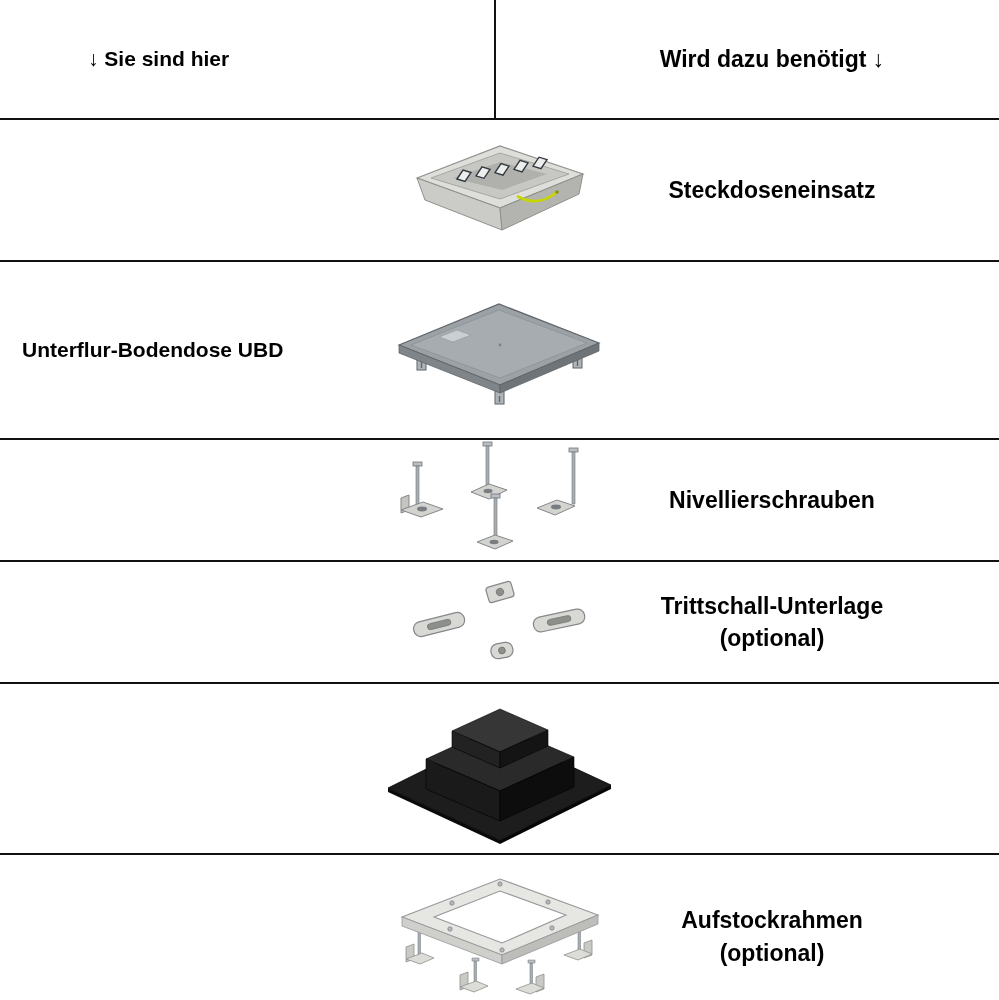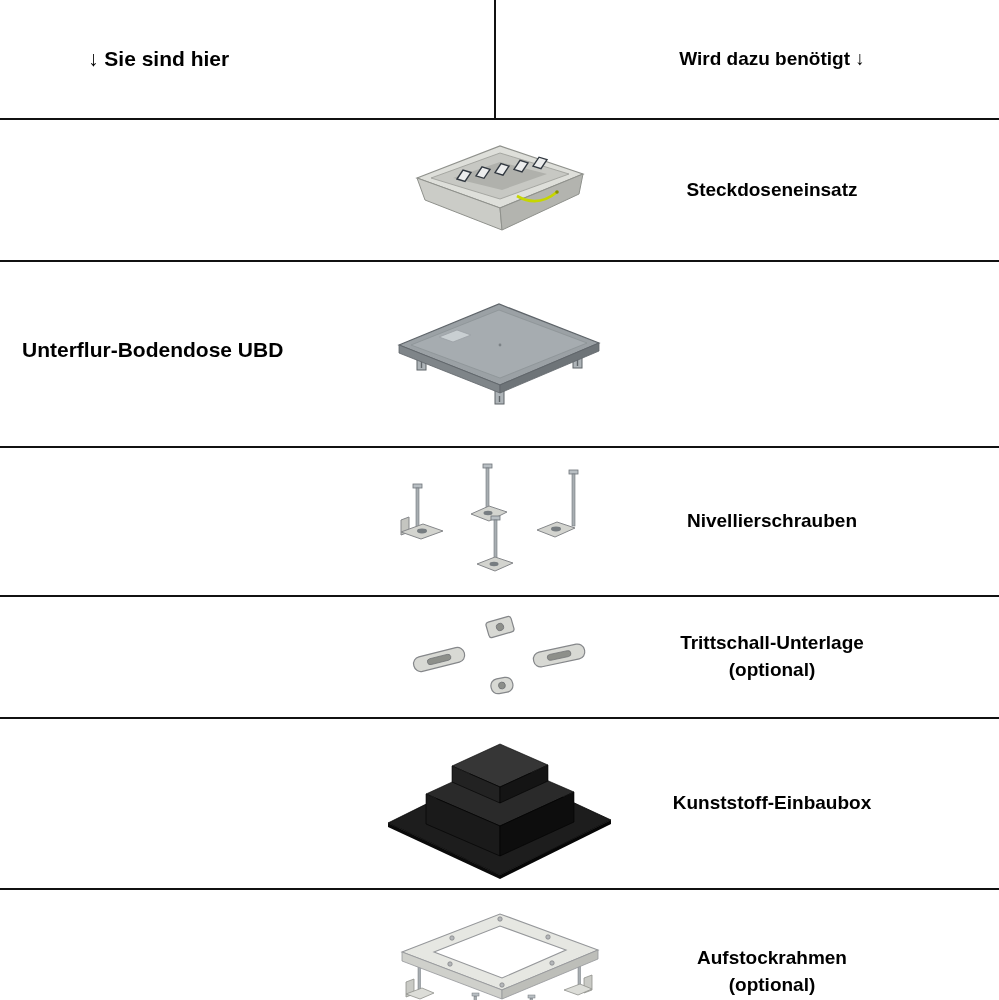--- a/index.html
+++ b/index.html
@@ -2,21 +2,21 @@
 <html><head>
 <meta charset="utf-8">
 <style>
   * { margin:0; padding:0; box-sizing:border-box; }
   html,body { background:#ffffff; }
   body { width:999px; height:1000px; font-family:"Liberation Sans", sans-serif; color:#000; }
   .page { position:relative; width:999px; height:1000px; background:#fff; overflow:hidden; }
 
   .row { position:relative; width:100%; border-top:2px solid #111; }
   .header-row { height:118px; border-top:none; }
-  .r1 { height:142px;padding-left:48px; } .r2 { height:178px; } .r3 { height:149px;margin-top:8px; }
+  .r1 { height:142px;padding-left:48px; } .r2 { height:178px; } .r3 { height:122px; }
   .r4 { height:122px; } .r5 { height:171px; } .r6 { height:165px; }
 
   .vdivider { position:absolute; left:494px; top:0; width:2px; height:100%; background:#111; }
 
   .cell-left {
     position:absolute; left:22px; top:0; height:100%;
     display:flex; align-items:center;
     font-size:21px; font-weight:bold; white-space:nowrap;
   }
   .header-row .cell-left { left:88px; }
@@ -24,21 +24,21 @@
   .cell-img {
     position:absolute; left:0; top:0; width:100%; height:100%;
     display:flex; align-items:center; justify-content:center;
     pointer-events:none;
   }
   .cell-img svg { display:block; }
 
   .cell-right {
     position:absolute; left:545px; width:454px; top:0; height:100%;
     display:flex; flex-direction:column; align-items:center; justify-content:center;
-    font-size:19px; font-weight:bold; line-height:1.4; text-align:center;
+    font-size:23px; font-weight:bold; line-height:1.4; text-align:center;
   }
 </style>
 </head>
 <body>
 
 <div class="page">
 
   <div class="row header-row">
     <div class="vdivider"></div>
     <div class="cell-left">↓ Sie sind hier</div>
@@ -166,24 +166,20 @@
         <polygon points="118,147 229,92 229,96 118,151" fill="#060606"></polygon>
 
         <polygon points="44,66 118,32 192,64 118,98" fill="#2a2a2a" stroke="#000" stroke-width="0.6"></polygon>
         <polygon points="44,66 118,98 118,128 44,96" fill="#1a1a1a" stroke="#000" stroke-width="0.6"></polygon>
         <polygon points="118,98 192,64 192,94 118,128" fill="#0d0d0d" stroke="#000" stroke-width="0.6"></polygon>
 
         <polygon points="70,38 118,16 166,37 118,59" fill="#363636" stroke="#000" stroke-width="0.6"></polygon>
         <polygon points="70,38 118,59 118,75 70,54" fill="#222222" stroke="#000" stroke-width="0.6"></polygon>
         <polygon points="118,59 166,37 166,53 118,75" fill="#141414" stroke="#000" stroke-width="0.6"></polygon>
       </svg>
-    </div>
-    <div class="cell-right">
-      <div>Kunststoff-Einbaubox</div>
-      <div></div>
     </div>
   </div>
 
   <div class="row r6">
     <div class="cell-img">
       <svg width="215" height="140" viewBox="0 0 215 140" xmlns="http://www.w3.org/2000/svg">
 
         <rect x="26" y="64" width="2.5" height="24" fill="#a8aeb2" stroke="#6f757a" stroke-width="0.5"></rect>
         <rect x="24" y="61" width="7" height="3" fill="#b9bfc3" stroke="#6f757a" stroke-width="0.5"></rect>
         <polygon points="14,80 22,77 22,92 14,95" fill="#c9cac5" stroke="#8f918c" stroke-width="0.8"></polygon>

